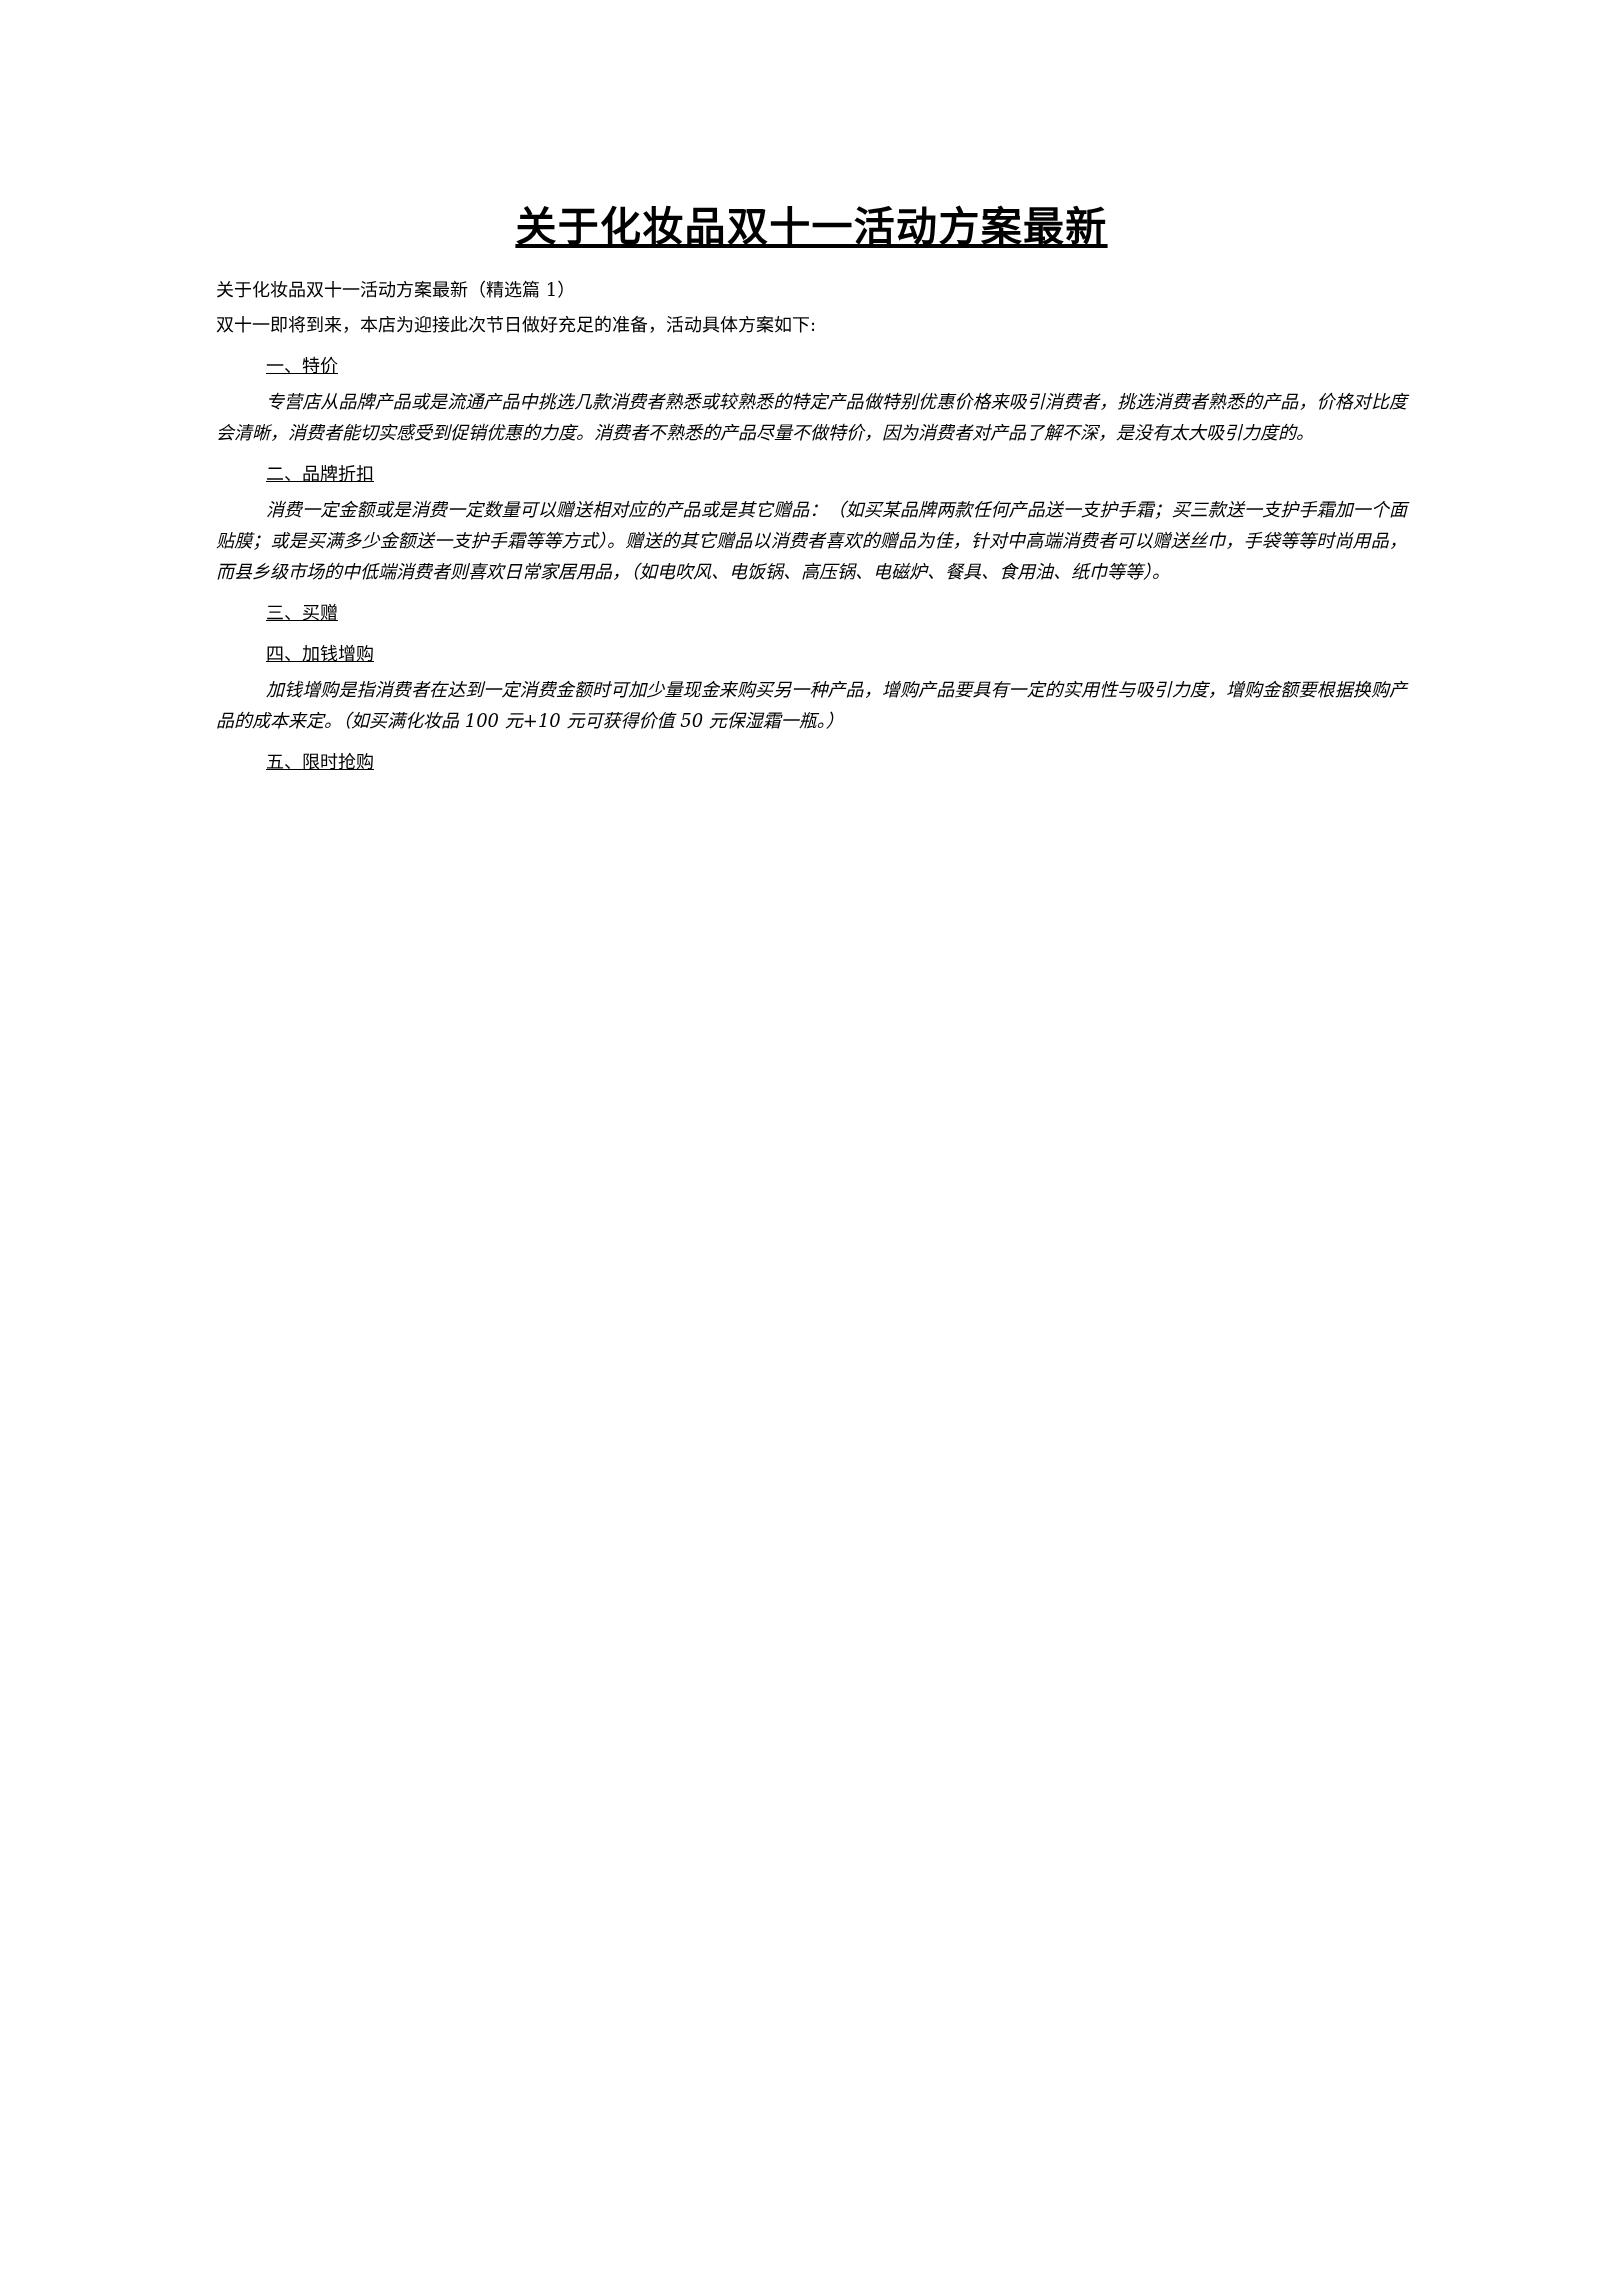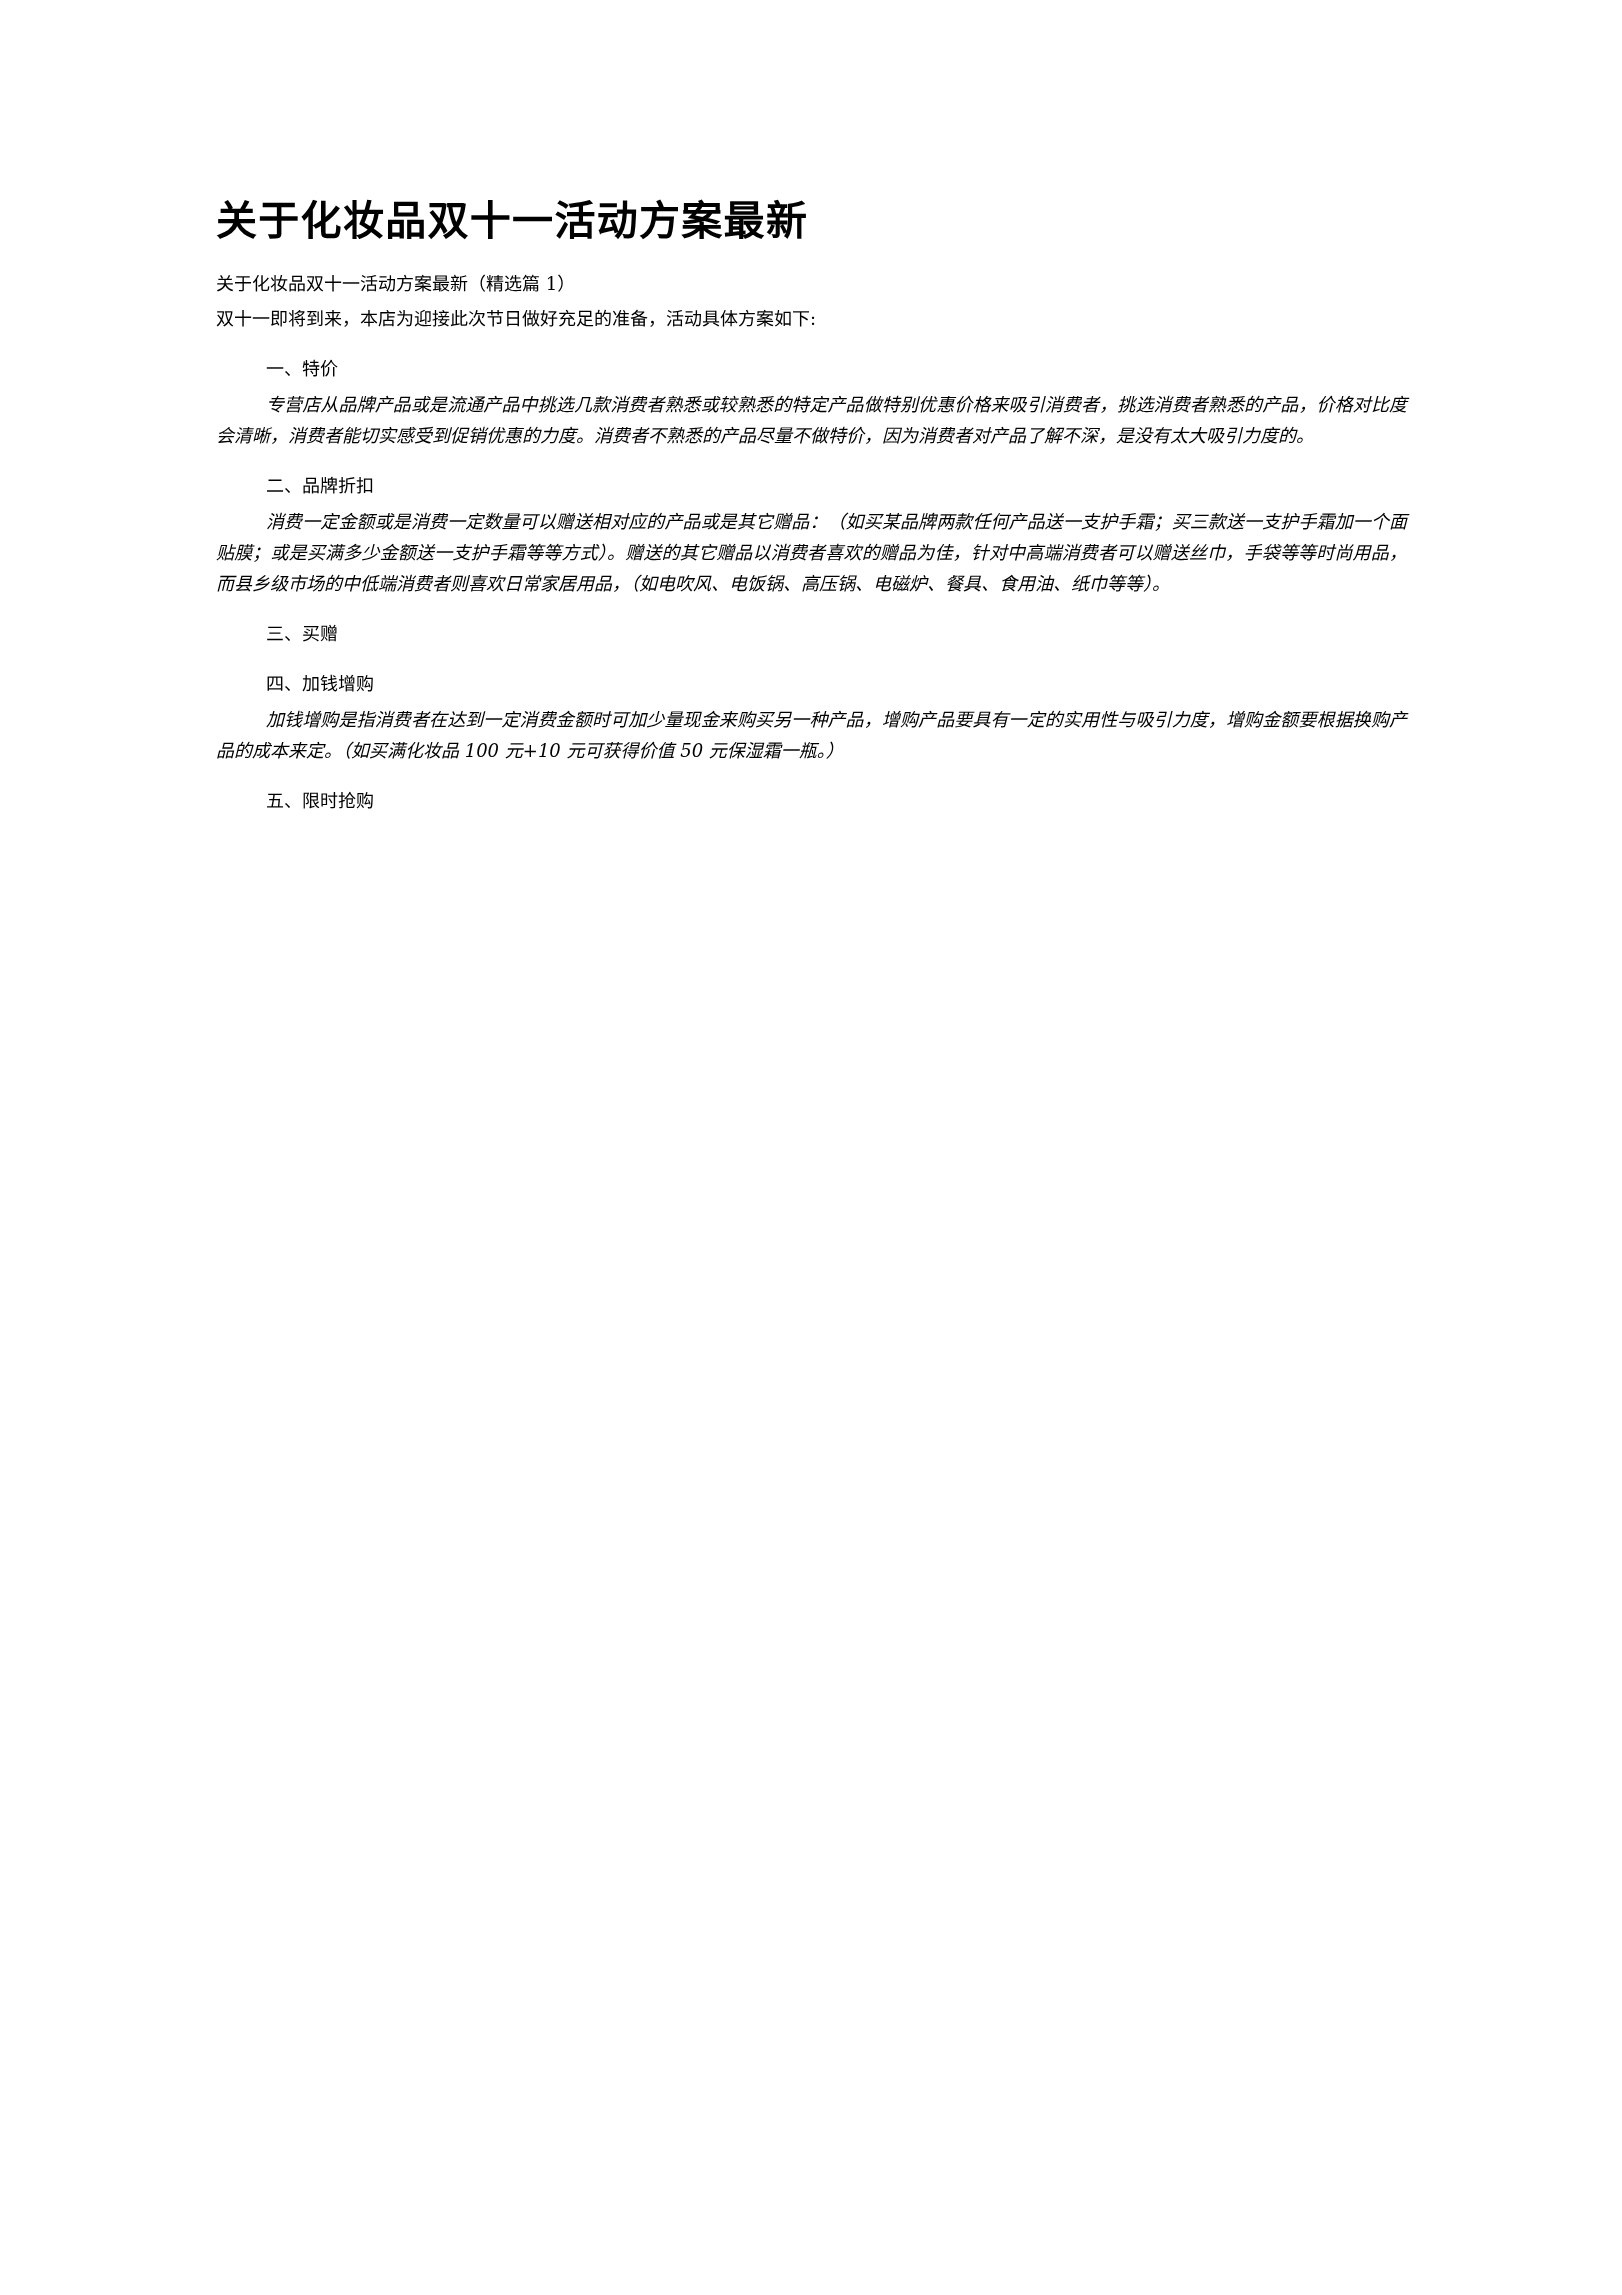--- a/index.html
+++ b/index.html
@@ -15,39 +15,41 @@
     background: #ffffff;
     box-sizing: border-box;
     padding: 196px 216px 0 216px;
     font-family: "DejaVu Serif", "Liberation Serif", serif;
     color: #000000;
     overflow: hidden;
   }
   .doc-title {
     font-size: 41px;
     font-weight: bold;
-    text-align: left;
+    text-align: center;
     line-height: 1.25;
-    margin: 0 0 22px 0;
+    margin: 6px 0 22px 0;
     letter-spacing: 1.3px;
+    text-decoration: underline;
   }
   .para {
     font-size: 18px;
     line-height: 1.72;
     margin: 0 0 3.9px 0;
     text-align: justify;
     text-justify: inter-ideograph;
   }
   .indent-1 {
     text-indent: 0;
   }
   .heading {
     text-indent: 50px;
-    margin-top: 19px;
+    margin-top: 10px;
     margin-bottom: 5.2px;
+    text-decoration: underline;
   }
   .body-text {
     text-indent: 50px;
     font-style: italic;
   }
 </style>
 </head>
 <body>
 
 <div class="page">

